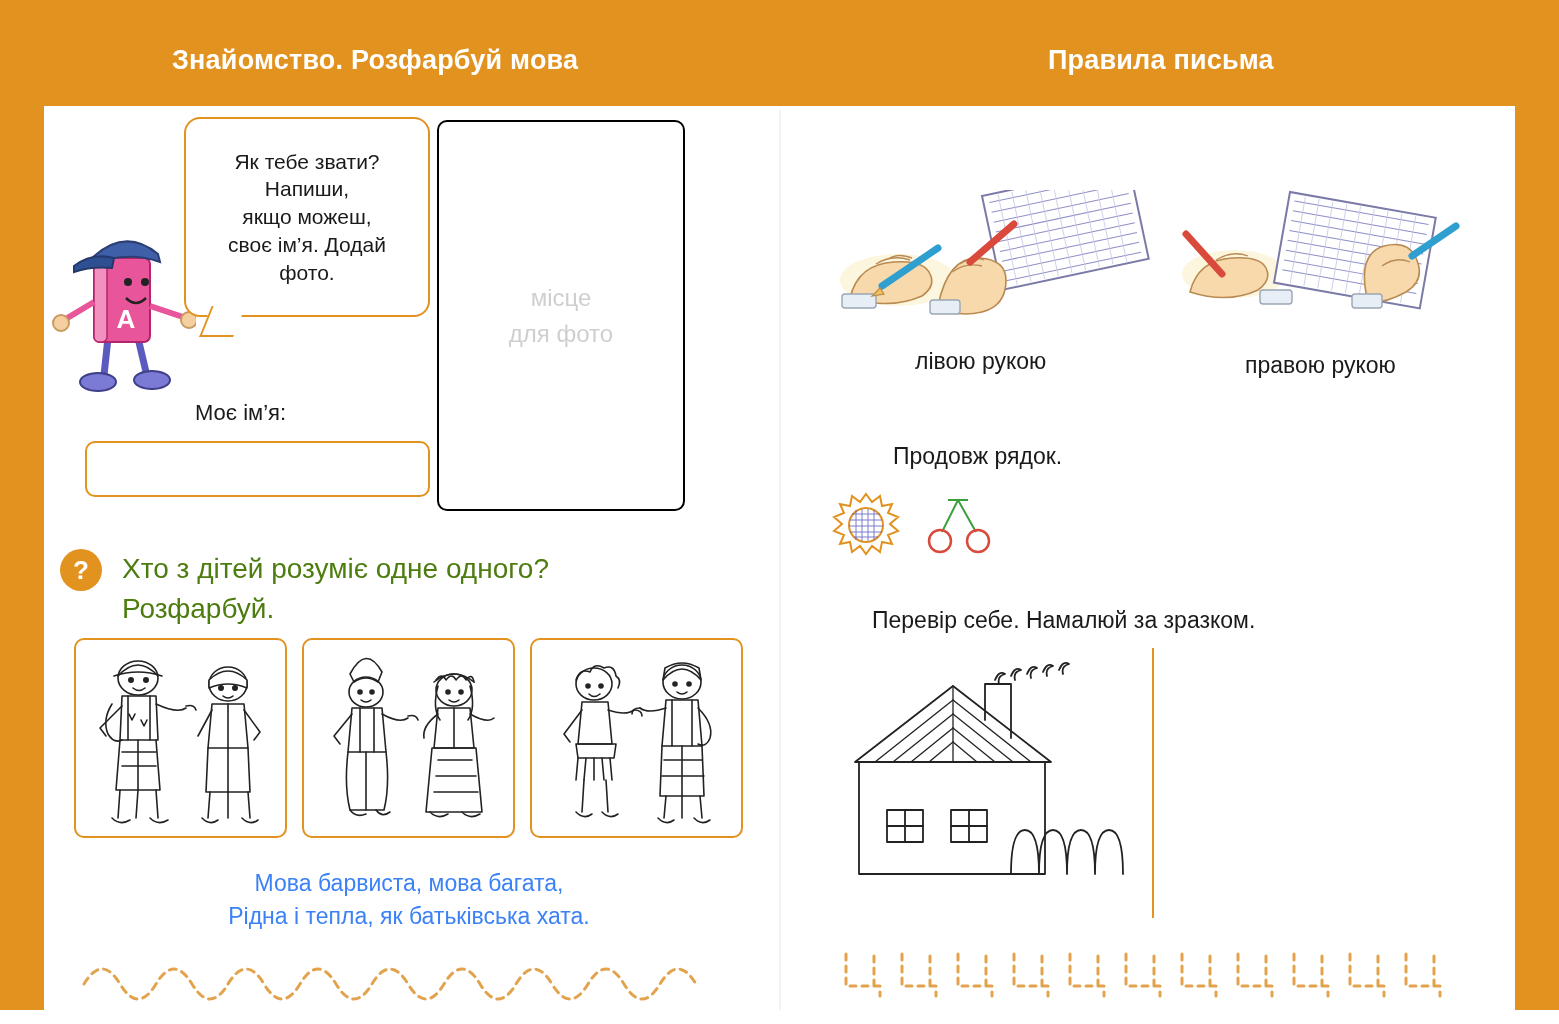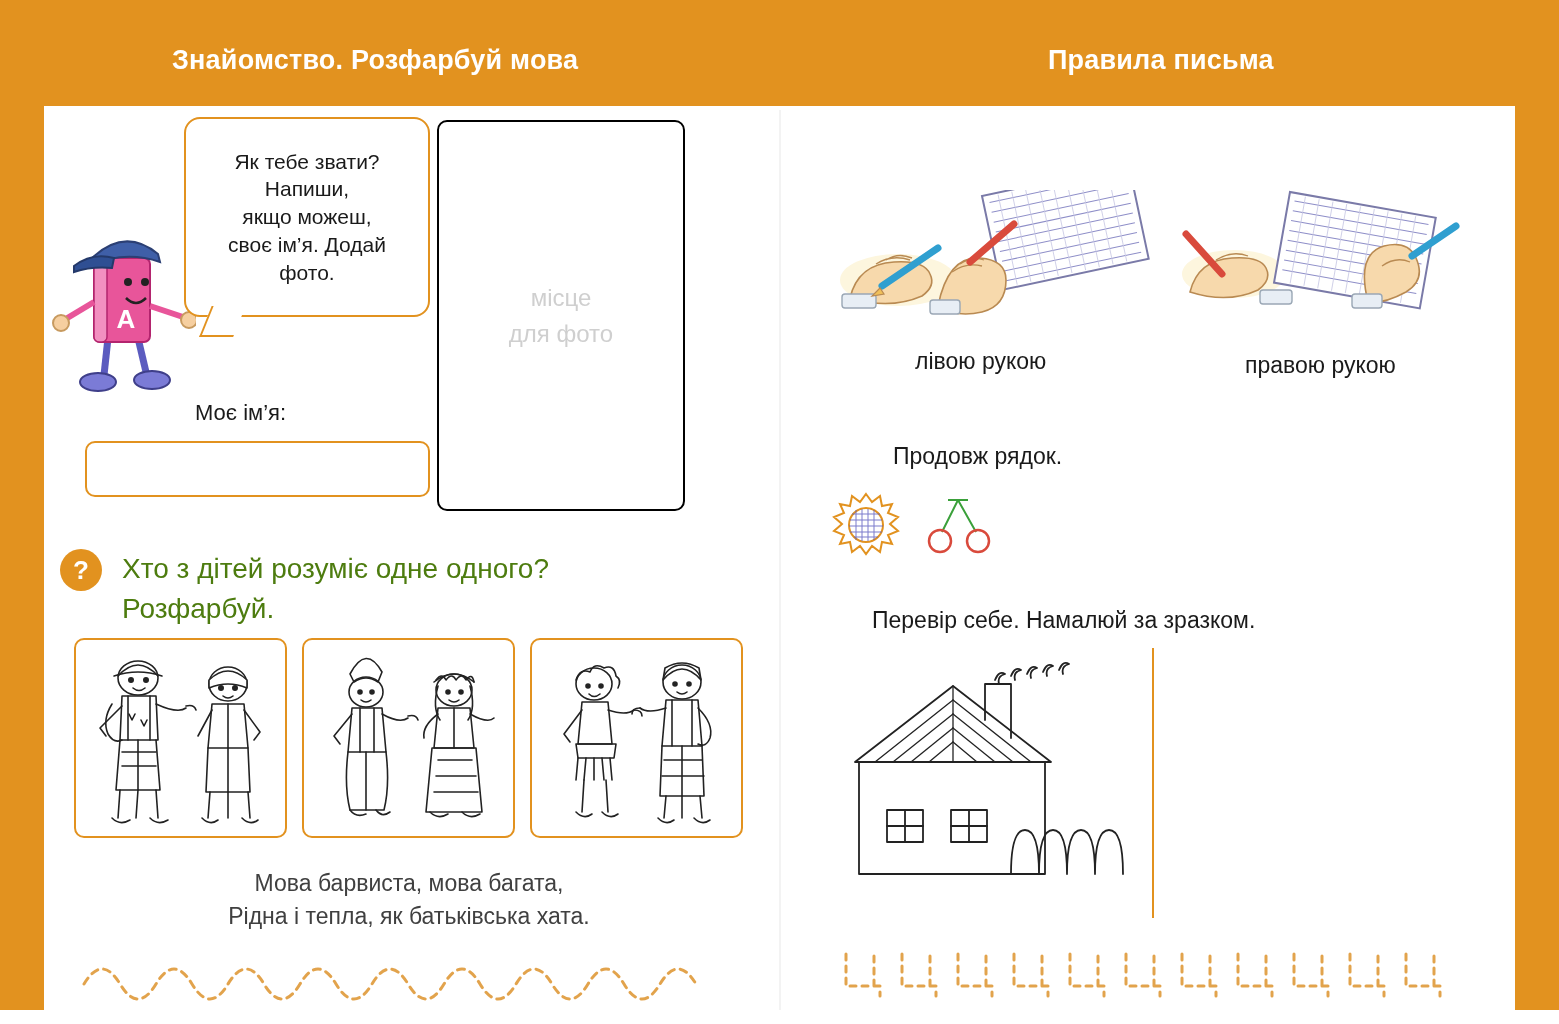--- a/index.html
+++ b/index.html
@@ -104,21 +104,21 @@
   .pic-card {
     position:absolute; width:213px; height:200px;
     border:2px solid #e2921f; border-radius:10px; background:#fff; overflow:hidden;
   }
   .pic-card.c1 { left:0; }
   .pic-card.c2 { left:228px; }
   .pic-card.c3 { left:456px; }
 
   .poem {
     position:absolute; left:74px; top:867px; width:670px;
-    text-align:center; font-size:23px; color:#404040; line-height:1.45; white-space:pre-line;
+    text-align:center; font-size:23px; color:#3b82f6; line-height:1.45; white-space:pre-line;
   }
 
   
   .r-text {
     position:absolute; font-size:23px; color:#1a1a1a; line-height:1.4;
   }
   .r1 { left:893px; top:140px; }
   .r2 { left:893px; top:440px; }
   .r3 { left:872px; top:604px; }
 

